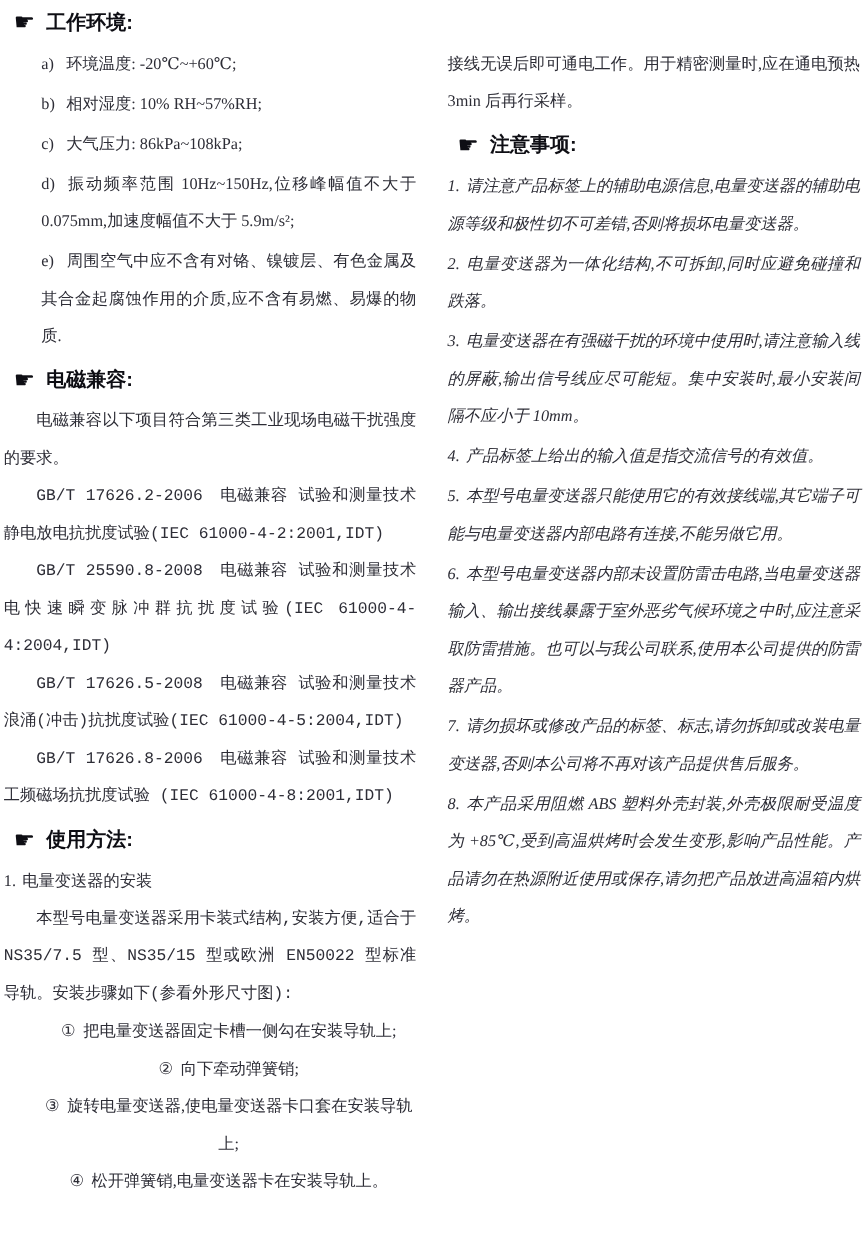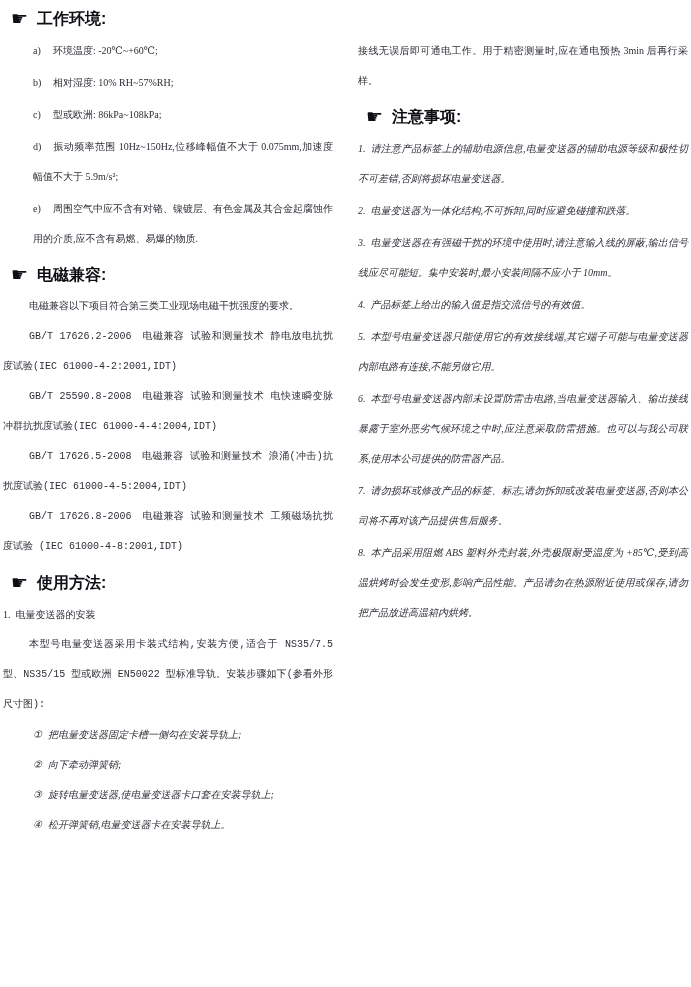--- a/index.html
+++ b/index.html
@@ -25,43 +25,43 @@
     display:flex;align-items:center;gap:9px;
     margin:10px 0 6px;padding-left:8px;
     font-family:"Liberation Sans","DejaVu Sans",sans-serif;
     font-weight:700;font-size:16px;line-height:22px;
     color:var(--ink-heading);
   }
   .col .heading:first-child{margin-top:2px;}
   .pt-icon{font-size:19px;line-height:1;transform:translateY(-1px);}
 
   .para,.lettered,.circled,.numbered{
-    font-size:10px;line-height:30px;margin:0;
+    font-size:13px;line-height:30px;margin:0;
     text-align:justify;
   }
   .para.indent{text-indent:26px;font-family:Liberation Mono, monospace;}
   .lettered{padding-left:30px;margin:2px 0;}
   .lettered .marker{display:inline-block;width:20px;}
-  .circled{padding-left:30px;text-align:left;font-style:italic;}
+  .circled{padding-left:30px;text-align:center;}
   .circled .marker{margin-right:6px;}
   .numbered .marker{margin-right:5px;}
   .col-right .numbered{margin:2px 0;font-style:italic;}
 </style>
 </head>
 <body>
 
 <div class="page">
   <div class="col col-left" id="col-left">
       <div class="heading">
         <span class="pt-icon">☛</span>
         <span>工作环境:</span>
       </div>
       <p class="lettered"><span class="marker">a)</span><span>环境温度: -20℃~+60℃;</span></p>
       <p class="lettered"><span class="marker">b)</span><span>相对湿度: 10% RH~57%RH;</span></p>
-      <p class="lettered"><span class="marker">c)</span><span>型或欧洲: 86kPa~108kPa;</span></p>
+      <p class="lettered"><span class="marker">c)</span><span>大气压力: 86kPa~108kPa;</span></p>
       <p class="lettered"><span class="marker">d)</span><span>振动频率范围 10Hz~150Hz,位移峰幅值不大于 0.075mm,加速度幅值不大于 5.9m/s²;</span></p>
       <p class="lettered"><span class="marker">e)</span><span>周围空气中应不含有对铬、镍镀层、有色金属及其合金起腐蚀作用的介质,应不含有易燃、易爆的物质.</span></p>
       <div class="heading">
         <span class="pt-icon">☛</span>
         <span>电磁兼容:</span>
       </div>
       <p class="para indent"><span>电磁兼容以下项目符合第三类工业现场电磁干扰强度的要求。</span></p>
       <p class="para indent"><span>GB/T 17626.2-2006　电磁兼容 试验和测量技术 静电放电抗扰度试验(IEC 61000-4-2:2001,IDT)</span></p>
       <p class="para indent"><span>GB/T 25590.8-2008　电磁兼容 试验和测量技术 电快速瞬变脉冲群抗扰度试验(IEC 61000-4-4:2004,IDT)</span></p>
       <p class="para indent"><span>GB/T 17626.5-2008　电磁兼容 试验和测量技术 浪涌(冲击)抗扰度试验(IEC 61000-4-5:2004,IDT)</span></p>

